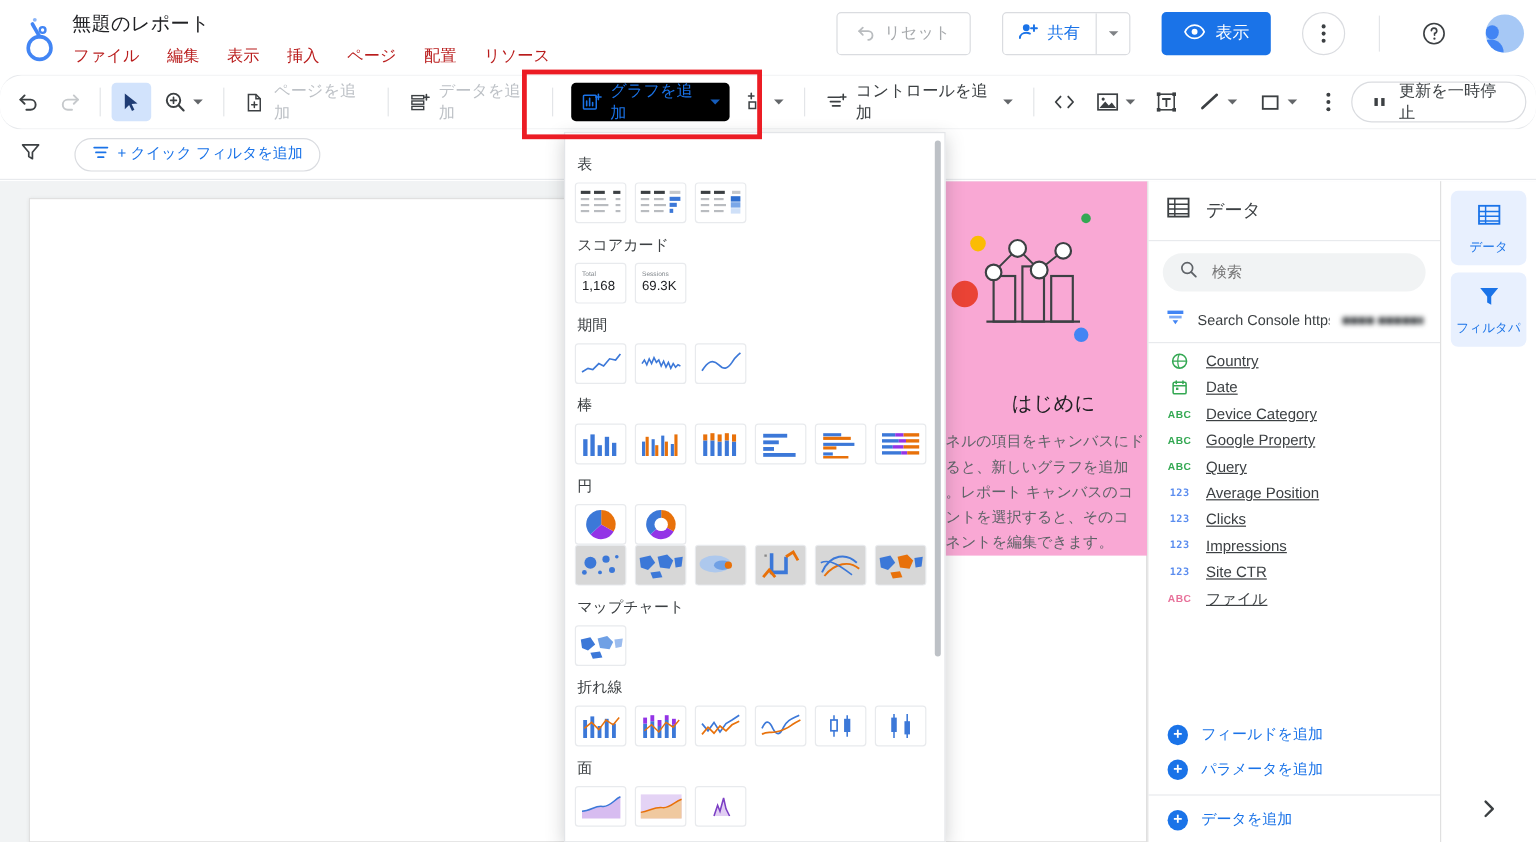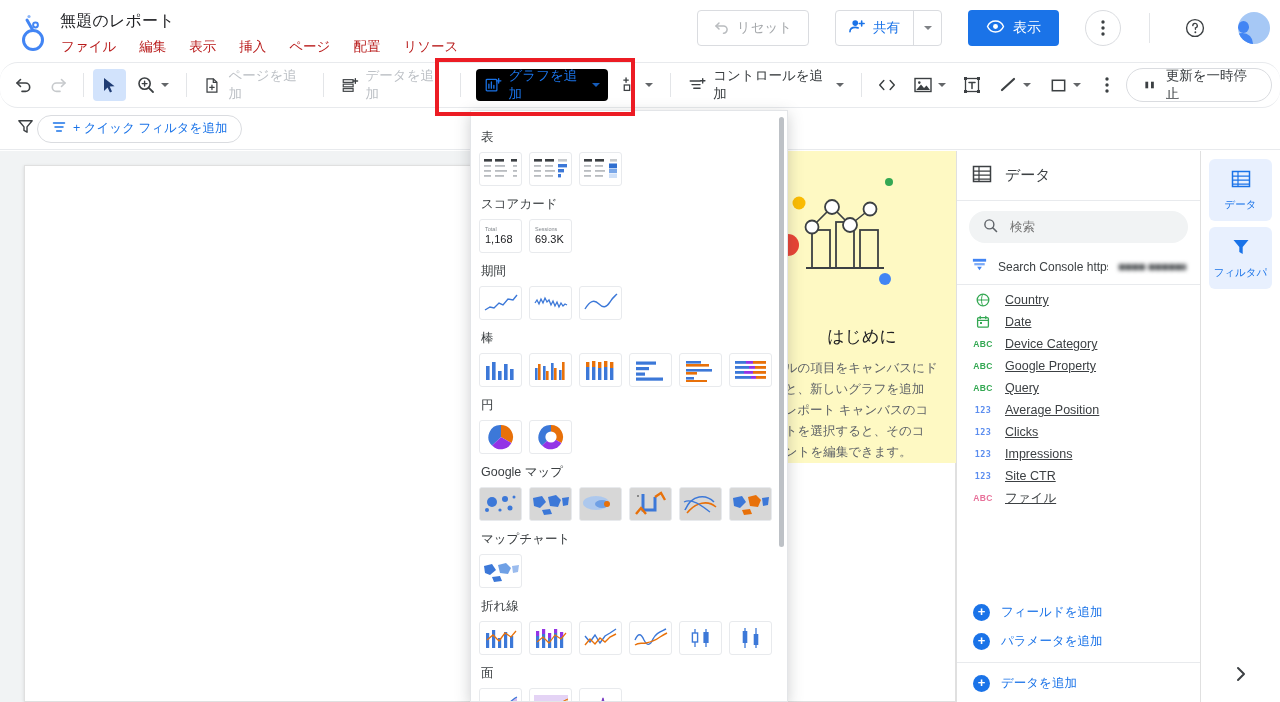--- a/index.html
+++ b/index.html
@@ -47,30 +47,30 @@
   .tb-icon-btn.active { background:#d2e3fc; }
   .tb-sep { width:1px; height:24px; background:#e3e5e8; margin:0 7px; }
   .tb-btn.accent { color:#1a73e8; background:#000000; }
   .caret { width:0; height:0; border-left:4px solid transparent; border-right:4px solid transparent; border-top:4px solid currentColor; opacity:.8; }
   .pause-btn { margin-left:auto; height:34px; border:1px solid #dadce0; border-radius:17px; display:flex; align-items:center; gap:10px; padding:0 16px; font-size:13.5px; color:#3c4043; }
 
   
   .redbox { position:absolute; left:435px; top:58px; width:200px; height:58px; border:4px solid #ec1c24; z-index:40; pointer-events:none; }
 
   
-  .filterbar { height:42px; display:flex; align-items:center; gap:2px; padding:0 16px; border-bottom:1px solid #e8eaed; background:#fff; }
+  .filterbar { height:42px; display:flex; align-items:center; gap:27px; padding:0 16px; border-bottom:1px solid #e8eaed; background:#fff; }
   .qf-chip { height:28px; border:1px solid #dadce0; border-radius:14px; display:flex; align-items:center; gap:7px; padding:0 14px; color:#1a73e8; font-size:12.5px; }
 
   
   .body-area { position:absolute; left:0; top:151px; right:0; bottom:0; display:flex; background:#f1f3f4; }
   .canvas-wrap { flex:1; position:relative; overflow:hidden; background:#f1f3f4; padding:14px 0 0 24px; }
   .canvas-page { width:100%; height:100%; background:#fff; border:1px solid #e0e0e0; box-shadow:0 1px 3px rgba(60,64,67,.15); }
 
   
-  .welcome { position:absolute; left:764px; top:0px; width:196px; text-align:center; background:#fef9c3; padding:14px 8px 0 8px; }
+  .welcome { position:absolute; left:780px; top:0px; width:196px; text-align:center; background:#f9a8d4; padding:14px 8px 0 8px; }
   .welcome h2 { font-size:17px; font-weight:400; color:#202124; margin:20px 0 10px 0; }
   .welcome p { font-size:12.5px; line-height:21px; color:#5f6368; margin:0; text-align:left; }
   .illus { height:140px; position:relative; }
 
   
   .data-panel { width:244px; background:#fff; border-left:1px solid #e0e0e0; display:flex; flex-direction:column; position:relative; }
   .dp-header { height:50px; display:flex; align-items:center; gap:12px; padding:0 14px; border-bottom:1px solid #e8eaed; }
   .dp-header .t { font-size:15px; color:#3c4043; }
   .dp-search-wrap { padding:10px 12px 6px 12px; }
   .dp-search { height:32px; background:#f1f3f4; border-radius:16px; display:flex; align-items:center; gap:10px; padding:0 14px; }
@@ -696,21 +696,20 @@
       <div class="dd-tile">
         <svg width="28" height="28" viewBox="0 0 28 28">
           <path d="M14 14 L14 2 A12 12 0 0 1 24.4 20 Z" fill="#e8710a"></path>
           <path d="M14 14 L24.4 20 A12 12 0 0 1 5 22.5 Z" fill="#9334e6"></path>
           <path d="M14 14 L5 22.5 A12 12 0 0 1 14 2 Z" fill="#3c78d8"></path>
           <circle cx="14" cy="14" r="5.6" fill="#fff"></circle>
         </svg>
       </div>
     </div>
 
-    <div class="dd-cat">Google マップ</div>
     <div class="dd-row">
       <div class="dd-tile map">
         <svg width="41" height="32" viewBox="0 0 41 32">
             <rect width="41" height="32" fill="#d7d7d7"></rect>
             <circle cx="12" cy="14" r="5" fill="#3c78d8"></circle>
             <circle cx="25" cy="11" r="3" fill="#3c78d8"></circle>
             <circle cx="30" cy="20" r="2.5" fill="#3c78d8"></circle>
             <circle cx="7" cy="22" r="2" fill="#3c78d8"></circle>
             <circle cx="20" cy="22" r="1.6" fill="#3c78d8"></circle>
             <circle cx="34" cy="9" r="1.5" fill="#3c78d8"></circle>

